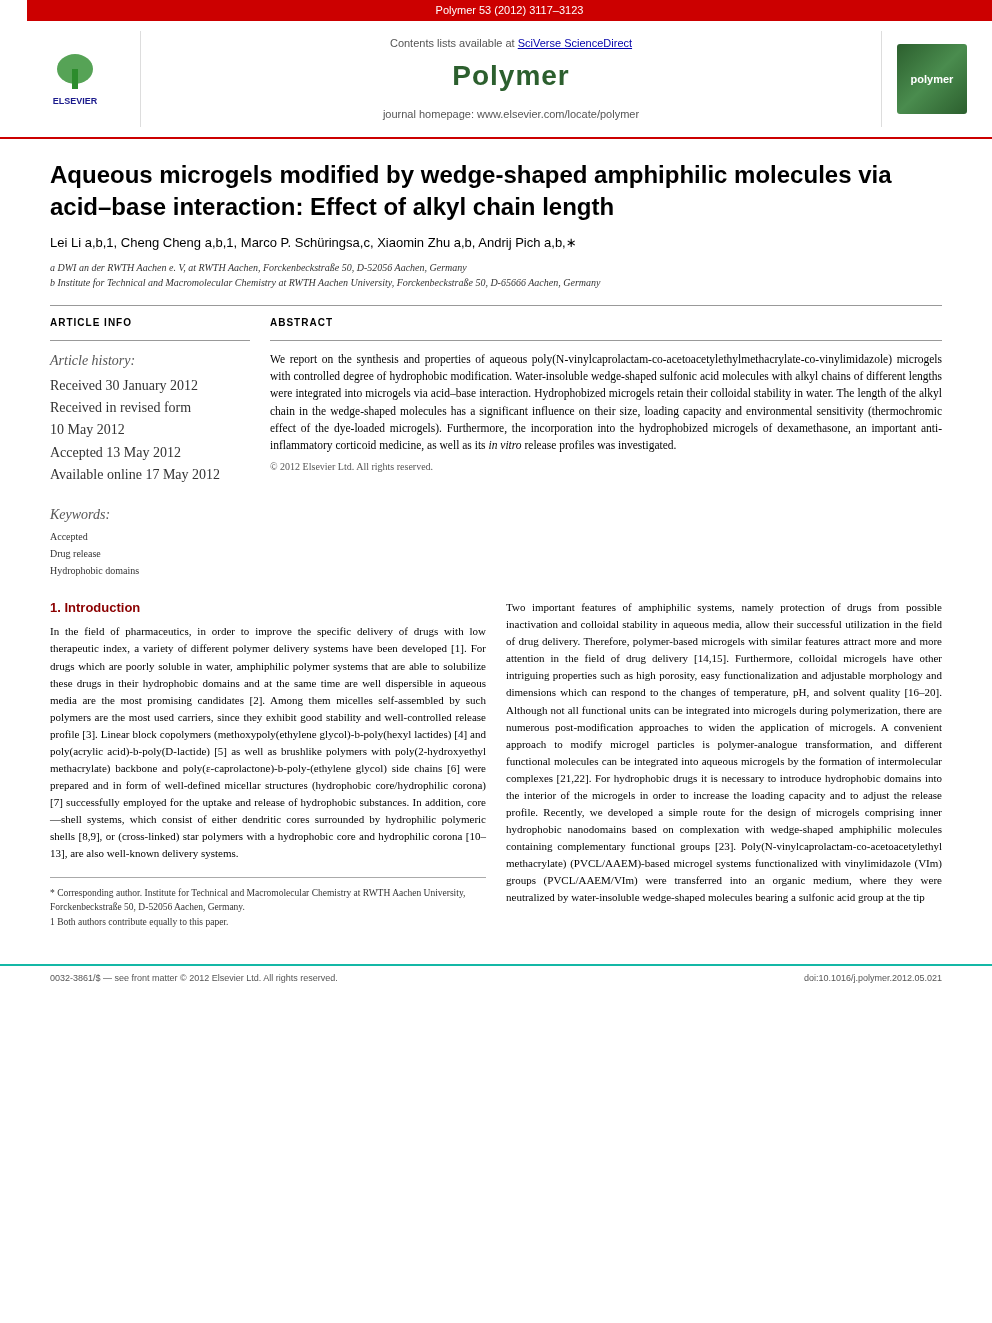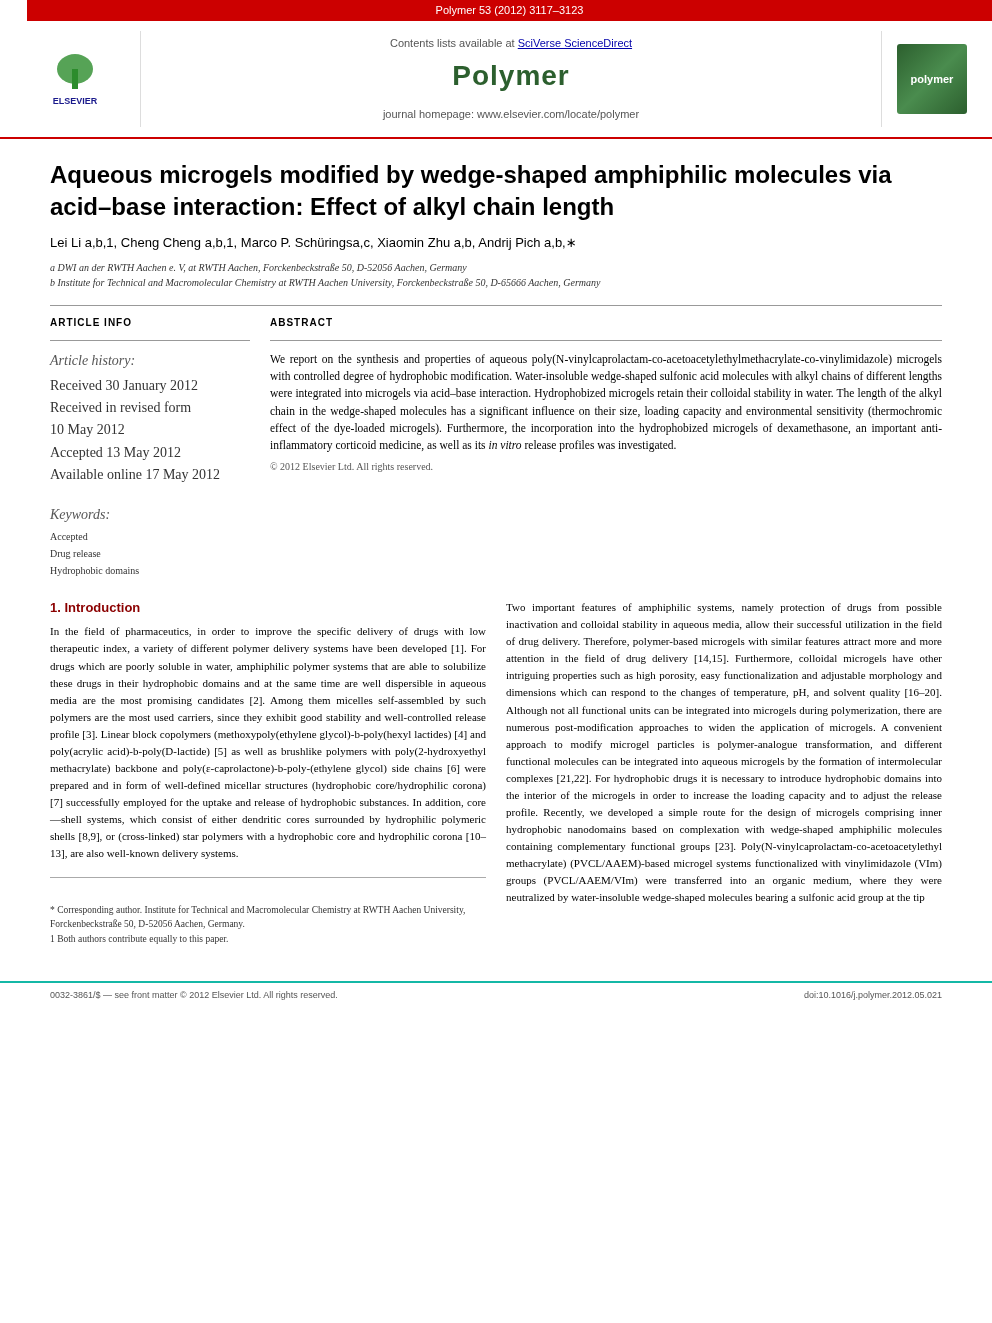--- a/index.html
+++ b/index.html
@@ -208,21 +208,21 @@
     .body-text {
       font-size: 11px;
       text-align: justify;
       line-height: 1.55;
     }
 
     
     .footnote-area {
       border-top: 1px solid #aaa;
       margin-top: 15px;
-      padding-top: 25px;
+      padding-top: 8px;
       font-size: 9.5px;
       color: #333;
       line-height: 1.5;
     }
 
     
     .bottom-bar {
       border-top: 2px solid #14b8a6;
       margin-top: 15px;
       padding: 6px 50px;

